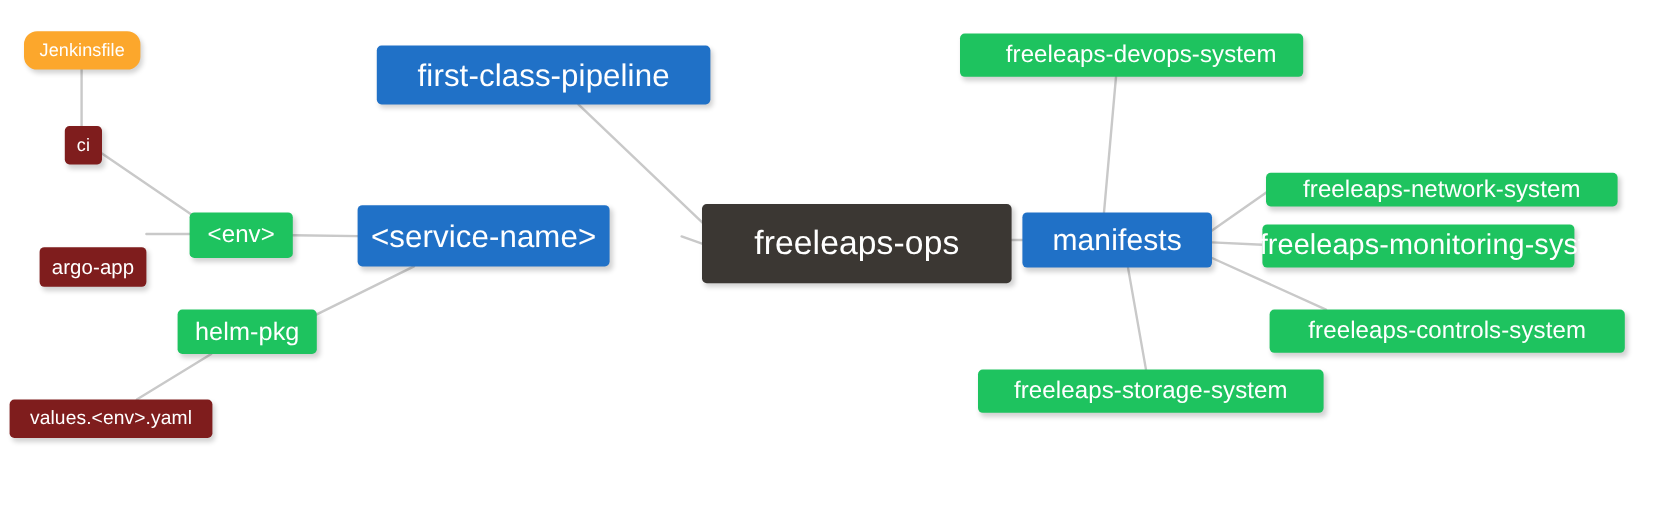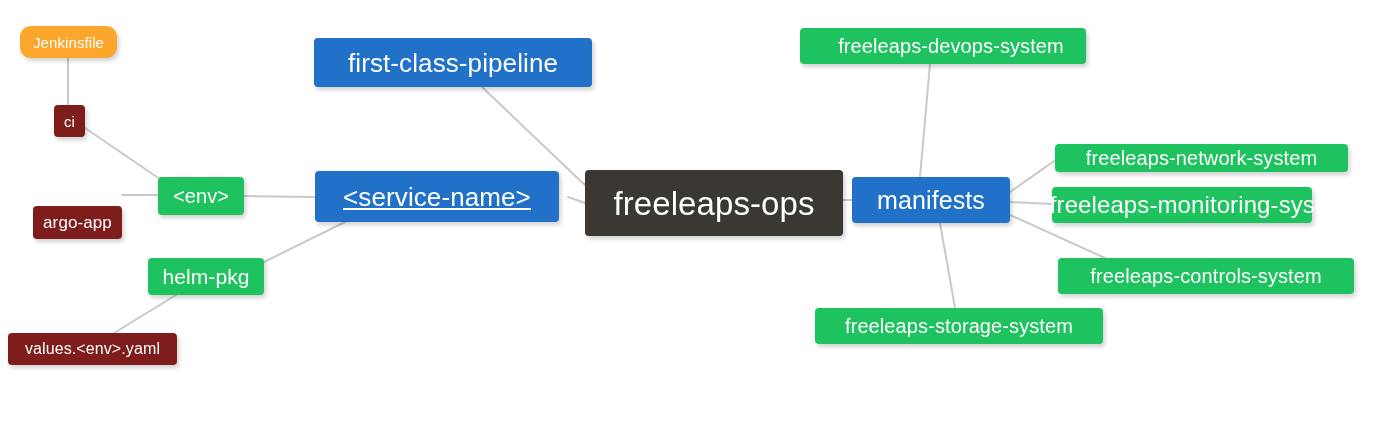--- a/index.html
+++ b/index.html
@@ -59,24 +59,24 @@
       <line x1="158" y1="195" x2="122" y2="195" stroke="#c9c9c9" stroke-width="2" stroke-linecap="round"></line>
       <line x1="68" y1="105" x2="68" y2="58" stroke="#c9c9c9" stroke-width="2" stroke-linecap="round"></line>
       <line x1="176" y1="295" x2="114" y2="333" stroke="#c9c9c9" stroke-width="2" stroke-linecap="round"></line>
       <line x1="920" y1="177" x2="930" y2="64" stroke="#c9c9c9" stroke-width="2" stroke-linecap="round"></line>
       <line x1="1010" y1="192" x2="1073" y2="148" stroke="#c9c9c9" stroke-width="2" stroke-linecap="round"></line>
       <line x1="1010" y1="202" x2="1052" y2="204" stroke="#c9c9c9" stroke-width="2" stroke-linecap="round"></line>
       <line x1="1010" y1="215" x2="1105" y2="258" stroke="#c9c9c9" stroke-width="2" stroke-linecap="round"></line>
       <line x1="940" y1="223" x2="955" y2="308" stroke="#c9c9c9" stroke-width="2" stroke-linecap="round"></line>
     </svg>
   <div id="node-layer">
-      <div class="node n-root" style="left: 585px; top: 170px; width: 258px; height: 66px; font-size: 33px;">
+      <div class="node n-root" style="left: 585px; top: 170px; width: 258px; height: 66px; font-size: 28px;">
         <span>freeleaps-ops</span>
       </div>
-      <div class="node n-blue" style="left: 315px; top: 171px; width: 244px; height: 51px; font-size: 26px; text-decoration: underline;">
+      <div class="node n-blue" style="left: 298px; top: 171px; width: 210px; height: 51px; font-size: 26px;">
         <span>&lt;service-name&gt;</span>
       </div>
       <div class="node n-blue" style="left: 314px; top: 38px; width: 278px; height: 49px; font-size: 26px;">
         <span>first-class-pipeline</span>
       </div>
       <div class="node n-blue" style="left: 852px; top: 177px; width: 158px; height: 46px; font-size: 25px;">
         <span>manifests</span>
       </div>
       <div class="node n-green" style="left: 158px; top: 177px; width: 86px; height: 38px; font-size: 20px;">
         <span>&lt;env&gt;</span>

